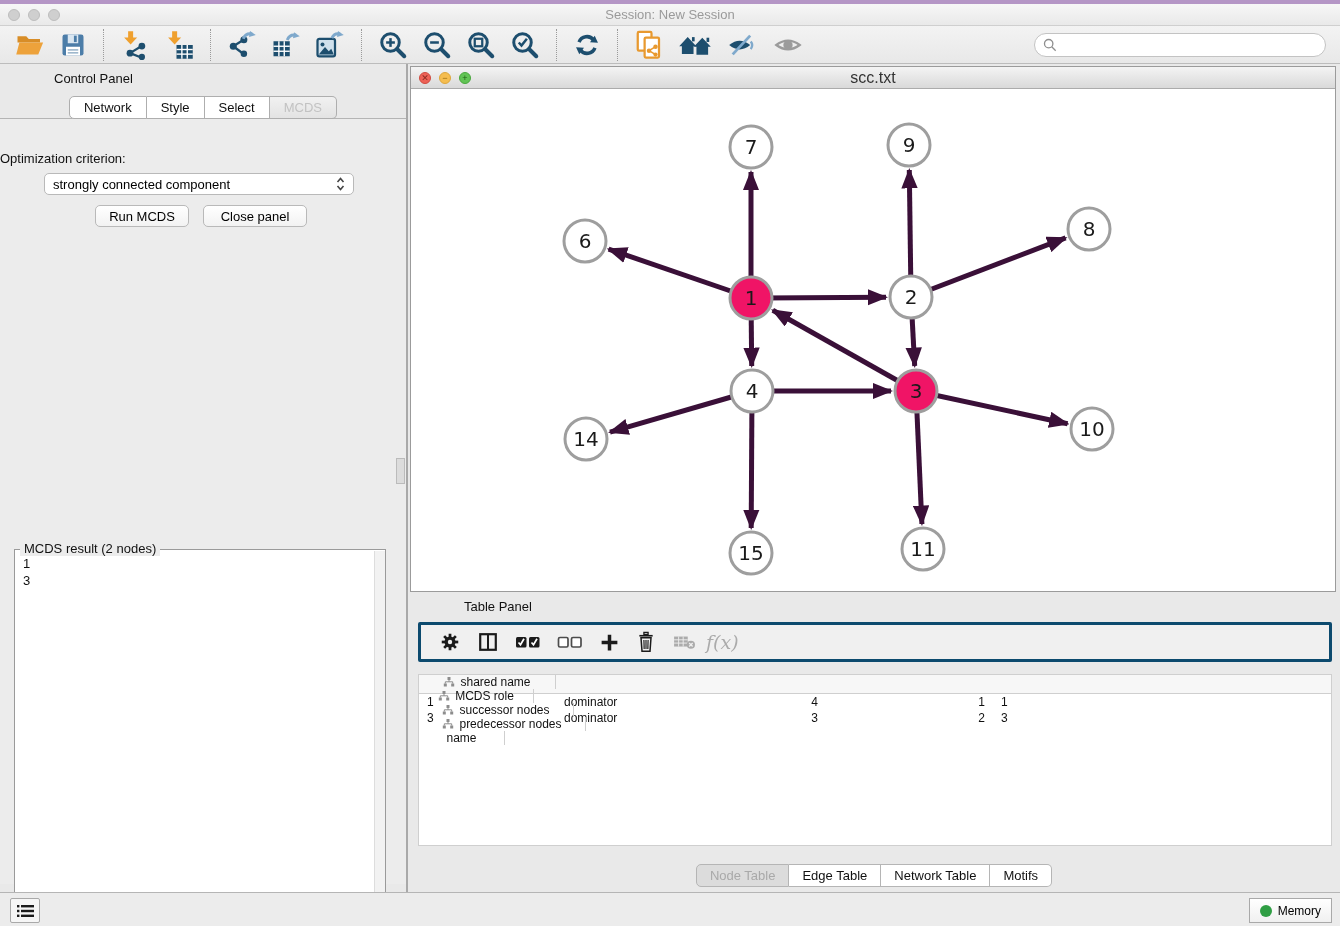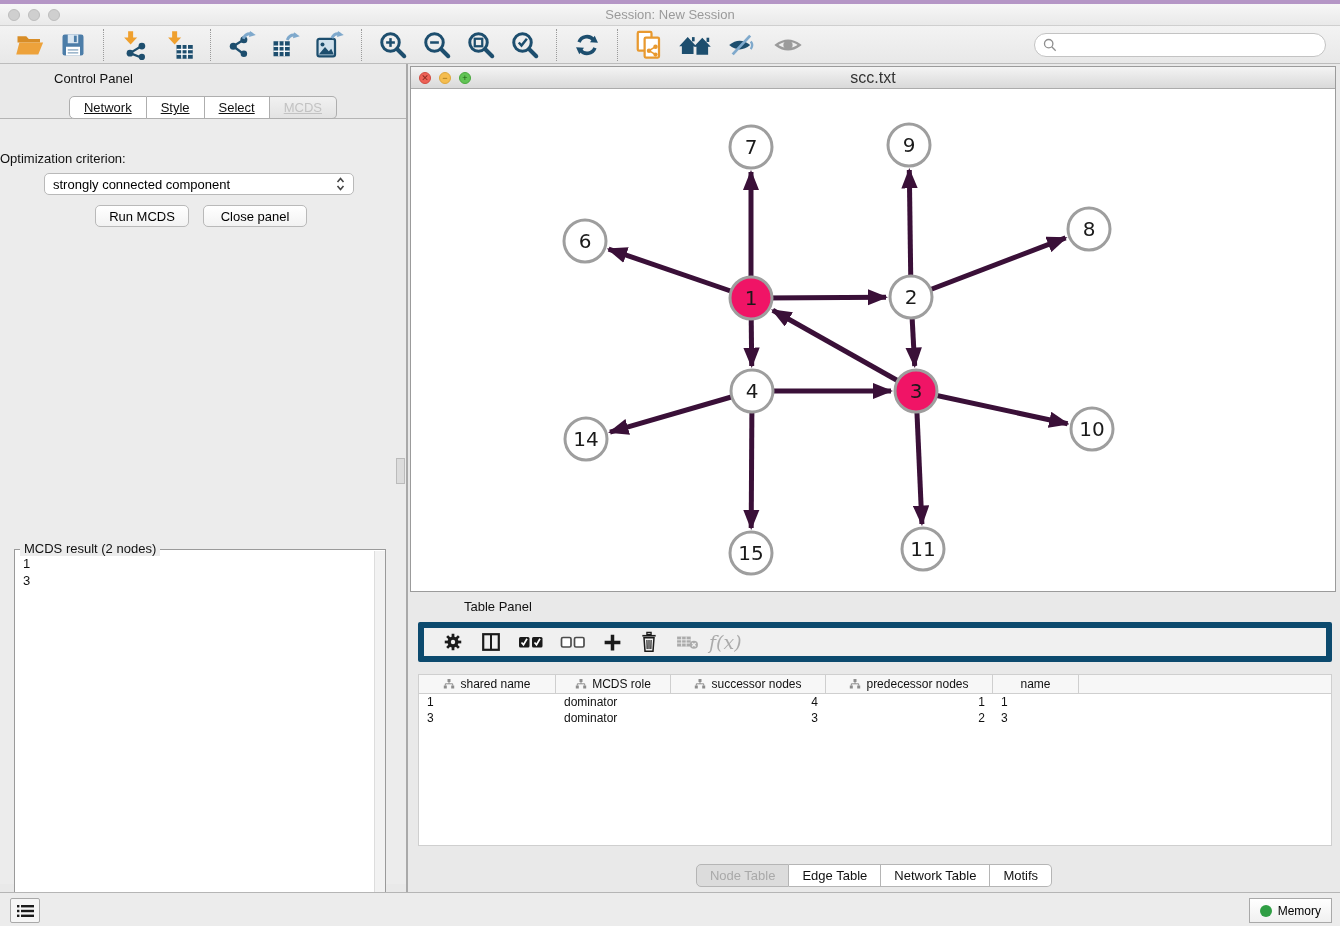--- a/index.html
+++ b/index.html
@@ -23,21 +23,21 @@
   .search-box { margin-left:auto; margin-right:6px; width:292px; height:24px; border:1px solid #c3c3c3;
                 border-radius:12px; background:#fff; display:flex; align-items:center; padding:0 8px; }
   .search-box input { border:none; outline:none; flex:1; font-size:13px; margin-left:6px; background:transparent; }
 
   
   .control-panel { position:absolute; left:0; top:64px; width:406px; height:828px; background:#e9e9e9; }
   .panel-head { position:absolute; left:0; top:0; width:100%; height:28px; display:flex; align-items:center; padding:0 10px;margin-left:44px; }
   .panel-head .ptitle { font-size:13px; color:#111; }
   .panel-icons { margin-left:auto; display:flex; gap:8px; align-items:center; }
   .cp-tabs { position:absolute; left:0; top:32px; width:100%; display:flex; justify-content:center; z-index:2; }
-  .cp-tab { font-size:13px; padding:3px 14px; background:#fff; border:1px solid #aeaeae; border-left:none; color:#111; cursor:pointer;text-decoration:underline; }
+  .cp-tab { font-size:13px; padding:3px 14px; background:#fff; border:1px solid #aeaeae; border-left:none; color:#111; cursor:pointer; }
   .cp-tab:first-child { border-left:1px solid #aeaeae; border-radius:5px 0 0 5px; }
   .cp-tab.active { background:linear-gradient(#f1f1f1,#e3e3e3); color:#c2c2c2; border-radius:0 5px 5px 0; }
   .cp-content { position:absolute; left:0; top:54px; width:100%; height:766px; border-top:1px solid #b4b4b4; background:#ececec; }
   .opt-label { position:absolute; left:0; top:32px; width:100%; font-size:13px; color:#111; }
   .opt-select { position:absolute; left:44px; top:54px; width:310px; height:22px; background:#fff;
                 border:1px solid #b9b9b9; border-radius:5px; display:flex; align-items:center; padding:0 8px; font-size:13px; cursor:pointer; }
   .opt-select .stepper { margin-left:auto; }
   .cp-btn { position:absolute; top:86px; height:22px; background:linear-gradient(#fff,#f2f2f2);
             border:1px solid #b9b9b9; border-radius:5px; font-size:13px; padding:0 12px; cursor:pointer; font-family:"Liberation Sans",sans-serif; }
   .fieldset { position:absolute; left:14px; top:430px; width:372px; height:382px; border:1px solid #9a9a9a; background:#fff; }
@@ -57,25 +57,25 @@
   .lt.red { background:#ee6156; border:1px solid #ce4b40; color:#8a2b22; }
   .lt.yel { background:#f5bd4f; border:1px solid #dda73d; color:#93690f; }
   .lt.grn { background:#61c454; border:1px solid #4aa73e; color:#1d5f14; }
   .net-title { position:absolute; left:0; right:0; text-align:center; font-size:16px; color:#333; }
   .net-canvas { position:absolute; left:0; top:22px; width:924px; height:502px; background:#fff; }
   .h-grip { position:absolute; left:458px; top:528px; width:10px; height:6px; background:#d6d6d6; border:1px solid #bdbdbd; }
 
   
   .table-panel { position:absolute; left:0; top:528px; width:932px; height:300px; background:#e9e9e9; }
   .tp-toolbar { position:absolute; left:10px; top:30px; width:914px; height:40px; background:#f0f0f0;
-                border:6px solid #0c4a6e; border-radius:2px; display:flex; align-items:center; padding:0 10px; }
+                border:3px solid #0c4a6e; border-radius:2px; display:flex; align-items:center; padding:0 10px; }
   .tp-btn { background:none; border:none; margin:0 8px; cursor:pointer; display:flex; align-items:center; }
   .tp-fx { font-family:"DejaVu Serif", serif; font-style:italic; font-size:19px; color:#ababab; }
   .tbl { position:absolute; left:10px; top:82px; width:914px; height:172px; background:#fff; border:1px solid #cfcfcf; }
-  .tbl-head { display:flex; height:19px; border-bottom:1px solid #cfcfcf; background:#f7f7f7; }
+  .tbl-head { display:flex; height:19px; border-bottom:1px solid #cfcfcf; background:#f7f7f7;flex-direction:column; }
   .th { display:flex; align-items:center; justify-content:center; gap:5px; font-size:12px; color:#111;
         border-right:1px solid #cfcfcf; position:relative; cursor:pointer; }
   .tbl-row { display:flex; height:16px; font-size:12px; color:#111; cursor:default; }
   .td { padding:1px 8px 0 8px; overflow:hidden; white-space:nowrap; }
   .tp-tabs { position:absolute; left:0; top:272px; width:100%; display:flex; justify-content:center; }
   .tp-tab { font-size:13px; padding:3px 13px; background:#fff; border:1px solid #b5b5b5; border-left:none; color:#111; cursor:pointer; }
   .tp-tab:first-child { border-left:1px solid #b5b5b5; border-radius:5px 0 0 5px; }
   .tp-tab:last-child { border-radius:0 5px 5px 0; }
   .tp-tab.active { background:#dcdcdc; color:#a9a9a9; }
 

